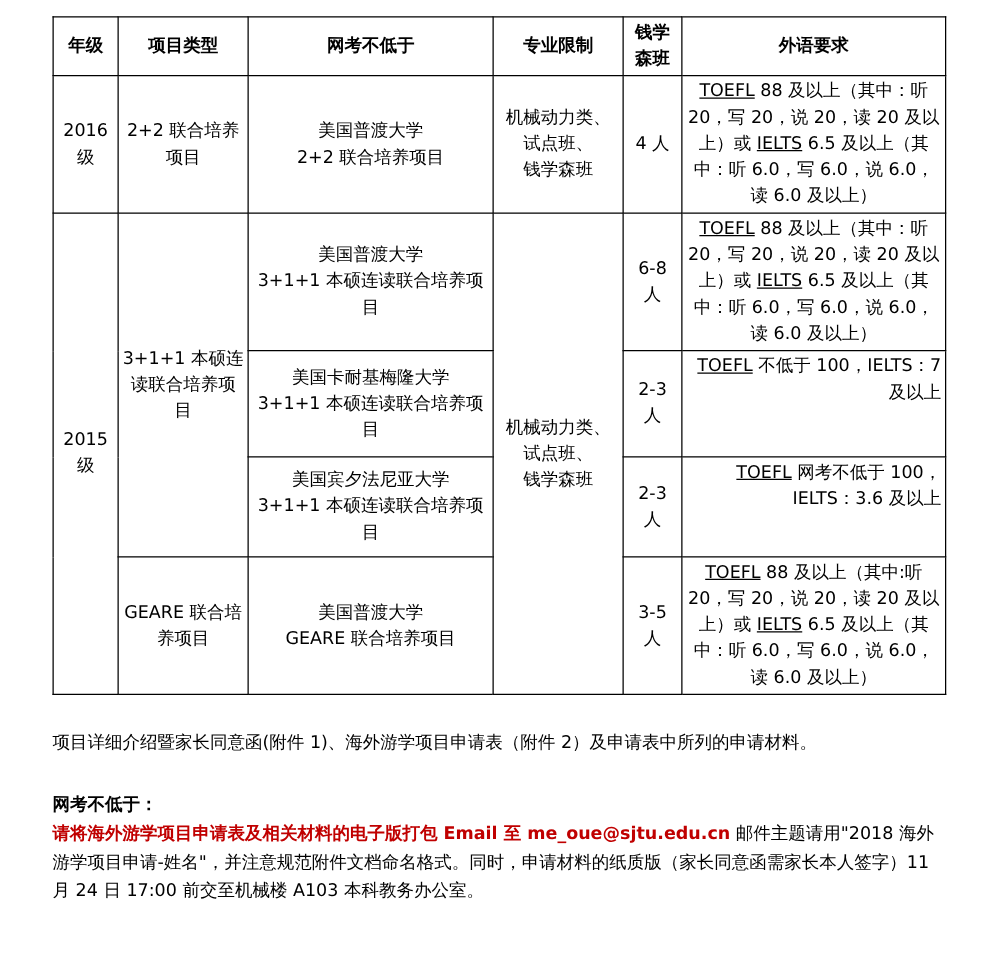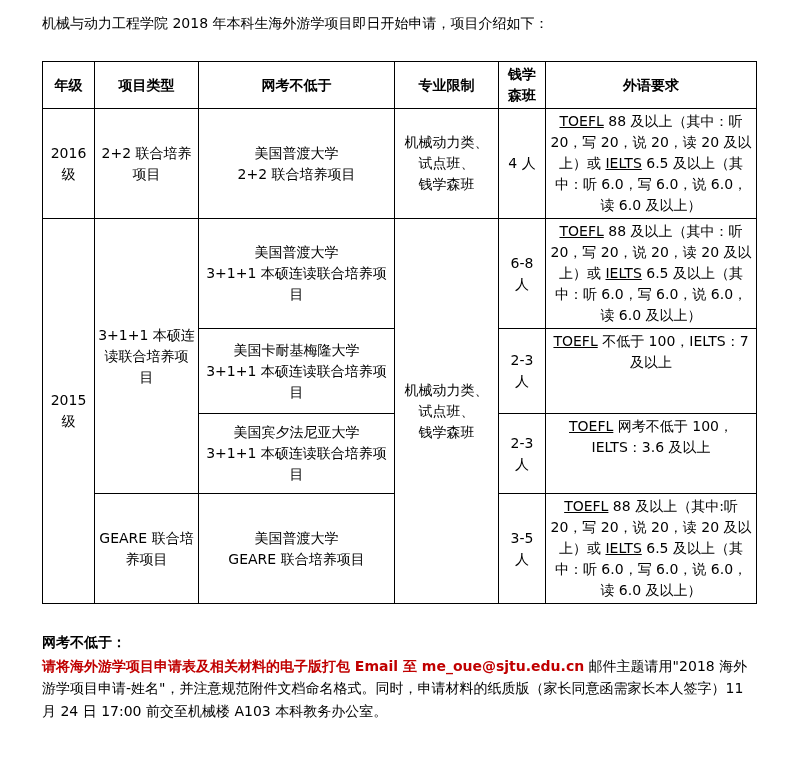--- a/index.html
+++ b/index.html
@@ -21,36 +21,35 @@
   table.program th { font-weight:bold; text-align:center; vertical-align:middle; }
   table.program td { text-align:center; vertical-align:middle; }
   tr.hrow { height:46px; }
   tr.r1 { height:85px; }
   tr.r2 { height:84px; }
   tr.r3 { height:85px; }
   tr.r4 { height:80px; }
   tr.r5 { height:84px; }
   td.lang { text-align:left; padding:2px 6px; }
   td.lang.center { text-align:center; }
-  td.lang.top { vertical-align:top; }
+  td.lang.top { vertical-align:top;text-align:right; }
 
   .section { margin-top:27px; font-size:14px; line-height:1.62; width:714px; }
   .section .title { font-weight:bold; }
   .section .body { margin-top:1px; }
 
   .u { text-decoration:underline;margin-top:28px; }
   .b { font-weight:bold; }
   .red { color:var(--red); }
 </style>
 </head>
 <body>
 
 <div class="page">
 
-  <p class="intro">机械与动力工程学院 2018 年本科生海外游学项目即日开始申请，项目介绍如下：</p>
 
   <table class="program">
     <colgroup>
       <col style="width:52px">
         <col style="width:104px">
         <col style="width:196px">
       <col style="width:104px">
         <col style="width:47px">
         <col style="width:211px">
     </colgroup>
@@ -92,20 +91,21 @@
     <tr class="r5">
       <td>GEARE 联合培养项目</td>
       <td>美国普渡大学<br>GEARE 联合培养项目</td>
       <td>3-5 人</td>
       <td class="lang"><span class="u">TOEFL</span><span> 88 及以上（其中:听 20，写 20，说 20，读 20 及以上）或 </span><span class="u">IELTS</span><span> 6.5 及以上（其中：听 6.0，写 6.0，说 6.0，读 6.0 及以上）</span></td>
     </tr>
   </tbody>
     </table>
 
   <div class="section">
+    <div class="body">项目详细介绍暨家长同意函(附件 1)、海外游学项目申请表（附件 2）及申请表中所列的申请材料。</div>
   </div>
 
   <div class="section">
     <div class="title">网考不低于：</div>
     <div class="body"><span class="red b">请将海外游学项目申请表及相关材料的电子版打包 Email 至 </span><span class="red b">me_oue@sjtu.edu.cn</span><span> 邮件主题请用"2018 海外游学项目申请-姓名"，并注意规范附件文档命名格式。同时，申请材料的纸质版（家长同意函需家长本人签字）11 月 24 日 17:00 前交至机械楼 A103 本科教务办公室。</span></div>
   </div>
 
 </div>
 
 </body></html>

